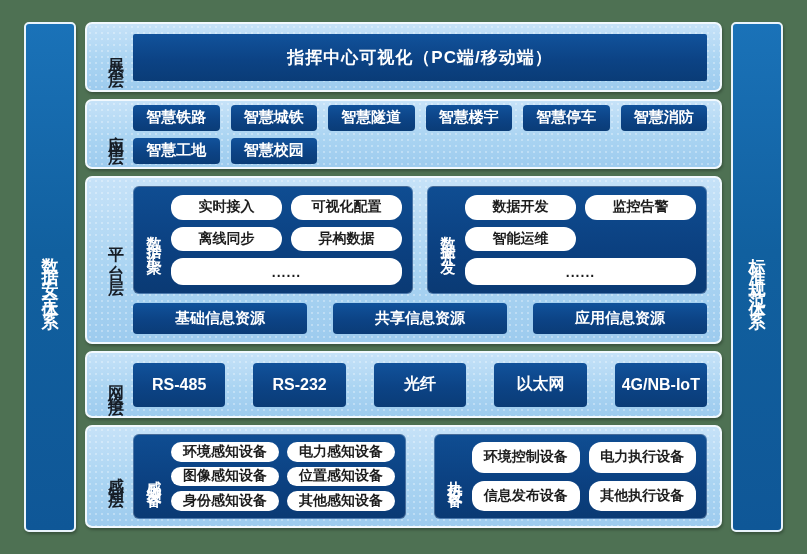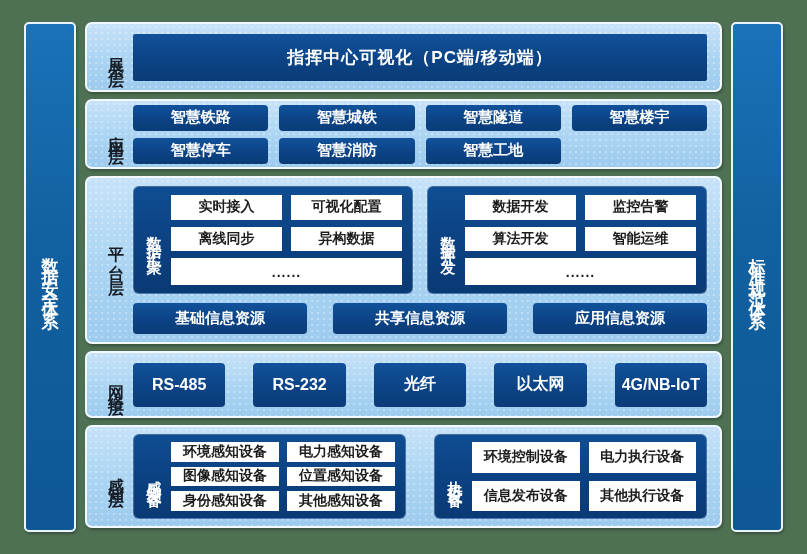--- a/index.html
+++ b/index.html
@@ -60,40 +60,40 @@
   }
   .layer-label.tall{letter-spacing:17px;}
   
   .dark-box{
     background:linear-gradient(180deg,#11529b 0%,#0c4385 55%,#0a3c77 100%);
     color:#fff;border-radius:4px;
     display:flex;align-items:center;justify-content:center;
     font-weight:bold;
   }
   .title-box{flex:1;height:47px;font-size:17px;letter-spacing:1px;border-radius:2px;}
-  .grid-app{flex:1;display:grid;grid-template-columns:repeat(4,1fr);gap:7px 11px;}
+  .grid-app{flex:1;display:grid;grid-template-columns:repeat(6,1fr);gap:7px 11px;}
   .app-box{height:26px;font-size:15px;}
   
   .platform-content{flex:1;display:flex;flex-direction:column;gap:9px;height:100%;box-sizing:border-box;padding:2px 0;}
   .group-row{display:flex;gap:14px;flex:1;min-height:0;}
   .group-box{
     flex:1;box-sizing:border-box;
     background:linear-gradient(180deg,#0f4d92 0%,#0b4080 60%,#0a3a74 100%);
     border:1px solid rgba(255,255,255,.25);
     border-radius:6px;
     display:flex;gap:9px;padding:8px 10px;align-items:stretch;
   }
   .group-label{
     flex:none;width:18px;align-self:center;text-align:center;
     writing-mode:vertical-rl;text-orientation:upright;
     color:#fff;font-size:15px;font-weight:bold;letter-spacing:8px;line-height:1;
   }
   .group-grid{flex:1;display:grid;grid-template-columns:1fr 1fr;grid-template-rows:1fr 1fr 1.1fr;gap:7px 9px;}
   .white-box{
-    background:#ffffff;border-radius:0;
+    background:#ffffff;border-radius:12px;
     color:#1d1d1d;font-size:14px;font-weight:600;
     display:flex;align-items:center;justify-content:center;
   }
   .span2{grid-column:span 2;letter-spacing:1px;}
   .res-row{display:flex;gap:26px;height:31px;flex:none;}
   .res-box{flex:1;font-size:15px;height:31px;}
   
   .grid-net{flex:1;display:grid;grid-template-columns:repeat(5,1fr);gap:28px;}
   .net-box{height:44px;font-size:16px;}
   
@@ -124,20 +124,21 @@
     <div class="panel h-app">
       <div class="layer-label">应用层</div>
       <div class="grid-app">
         <div class="dark-box app-box">智慧铁路</div>
         <div class="dark-box app-box">智慧城铁</div>
         <div class="dark-box app-box">智慧隧道</div>
         <div class="dark-box app-box">智慧楼宇</div>
         <div class="dark-box app-box">智慧停车</div>
         <div class="dark-box app-box">智慧消防</div>
         <div class="dark-box app-box">智慧工地</div>
+        <div class="dark-box app-box">智慧校园</div>
       </div>
     </div>
 
     <div class="panel h-platform">
       <div class="layer-label tall">平台层</div>
       <div class="platform-content">
         <div class="group-row">
           <div class="group-box">
             <div class="group-label">数据汇聚</div>
             <div class="group-grid">
@@ -146,21 +147,20 @@
               <div class="white-box">离线同步</div>
               <div class="white-box">异构数据</div>
               <div class="white-box span2">......</div>
             </div>
           </div>
           <div class="group-box">
             <div class="group-label">数据开发</div>
             <div class="group-grid">
               <div class="white-box">数据开发</div>
               <div class="white-box">监控告警</div>
-              <div class="white-box">算法开发</div>
               <div class="white-box">智能运维</div>
               <div class="white-box span2">......</div>
             </div>
           </div>
         </div>
         <div class="res-row">
           <div class="dark-box res-box">基础信息资源</div>
           <div class="dark-box res-box">共享信息资源</div>
           <div class="dark-box res-box">应用信息资源</div>
         </div>

